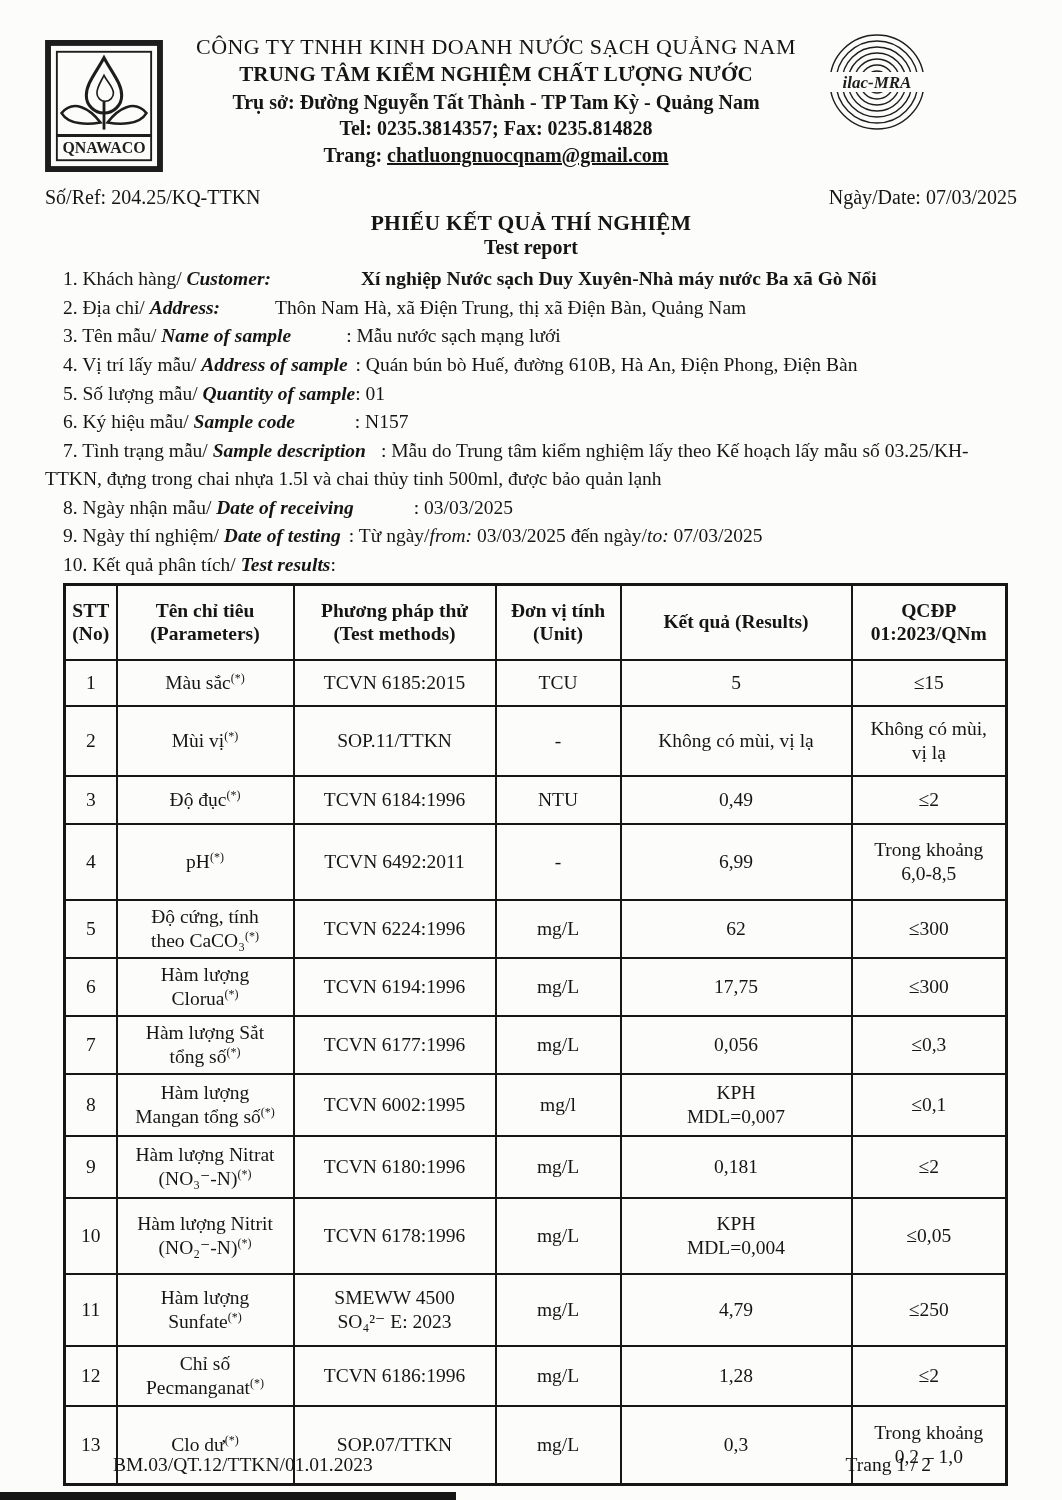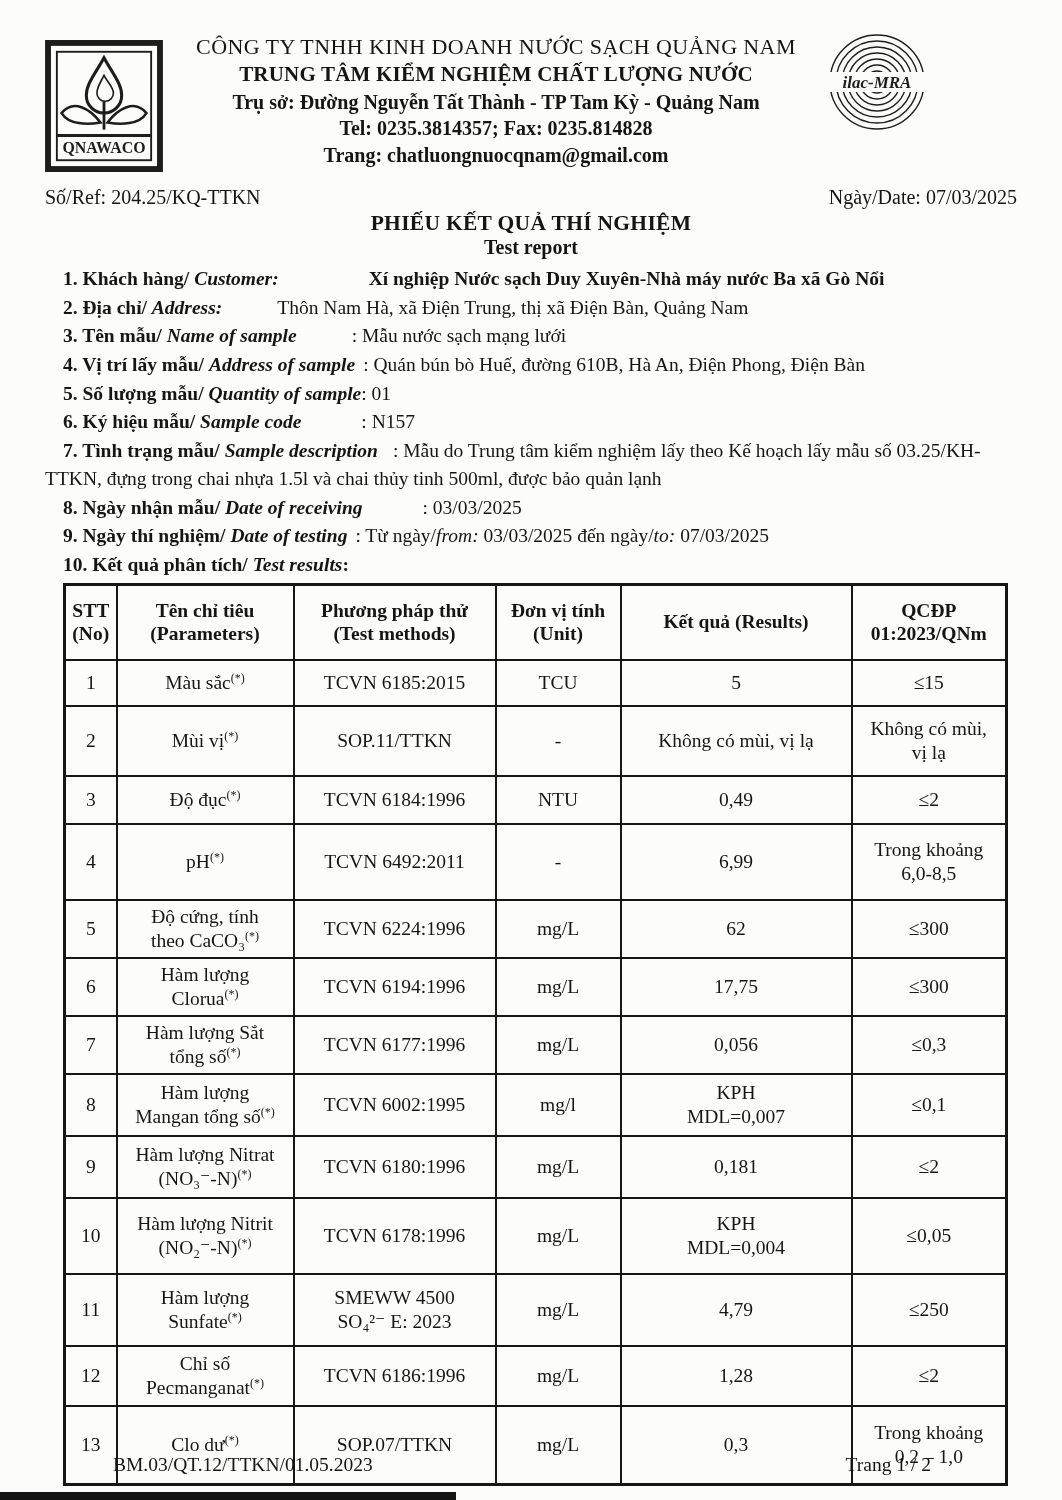--- a/index.html
+++ b/index.html
@@ -11,36 +11,36 @@
   }
   
   .letterhead { display:flex; align-items:flex-start; min-height:148px; }
   .logo-box { width:120px; flex:0 0 120px; padding-top:14px; }
   .head-text { flex:1; text-align:center; line-height:1.32; padding-top:6px; }
   .h-company { font-size:22px; letter-spacing:.4px; white-space:nowrap; }
   .h-center  { font-size:21px; font-weight:bold; letter-spacing:.2px; white-space:nowrap; }
   .h-addr    { font-size:20px; font-weight:bold; white-space:nowrap; }
   .h-tel     { font-size:20px; font-weight:bold; }
   .h-email   { font-size:20px; font-weight:bold; }
-  .h-email .email-link { }
+  .h-email .email-link { text-decoration:underline; }
   .certs { width:190px; flex:0 0 190px; display:flex; align-items:flex-start; padding-top:6px; }
   .cert-ilac { width:100px; }
   .cert-aosc { width:88px; text-align:center; }
   .cert-aosc .cl1 { font-size:9px; font-weight:bold; line-height:1.2; font-family:"Liberation Sans",sans-serif; }
   .cert-aosc .cl2 { font-size:10px; font-weight:bold; line-height:1.2; font-family:"Liberation Sans",sans-serif; }
   
   .meta-row { display:flex; justify-content:space-between; margin-top:10px; font-size:20px; }
   
   .doc-title { text-align:center; font-weight:bold; margin-top:2px; }
   .t-vi { font-size:21.5px; letter-spacing:.3px; }
   .t-en { font-size:20px; }
   
   .info { margin-top:6px; font-size:19.5px; }
   .info p { margin:0 0 1px 0; line-height:1.42; text-indent:18px; }
-  .lbl { font-weight:bold; }
+  .lbl { font-weight:normal; }
   .lbl-en { font-weight:bold; font-style:italic; }
   .ital { font-style:italic; }
   .val-bold { font-weight:bold; }
   .sp { display:inline-block; }
   .g8{width:8px} .g15{width:15px} .g55{width:55px} .g60{width:60px} .g90{width:90px}
   
   table.results { border-collapse:collapse; margin:4px 0 0 18px; table-layout:fixed; width:942px;
     border:3px solid #161616; }
   .results th, .results td {
     border:2px solid #161616; text-align:center; vertical-align:middle;
@@ -299,17 +299,17 @@
         <td class="pre">SOP.07/TTKN</td>
         <td>mg/L</td>
         <td class="pre">0,3</td>
         <td class="pre">Trong khoảng
 0,2 – 1,0</td>
       </tr>
     </tbody>
   </table>
 
   <div class="doc-footer">
-    <span>BM.03/QT.12/TTKN/01.05.2023</span>
+    <span>BM.03/QT.12/TTKN/01.01.2023</span>
     <span>Trang 1 / 2</span>
   </div>
   <div class="scan-bar"></div>
 </div>
 
 </body></html>

